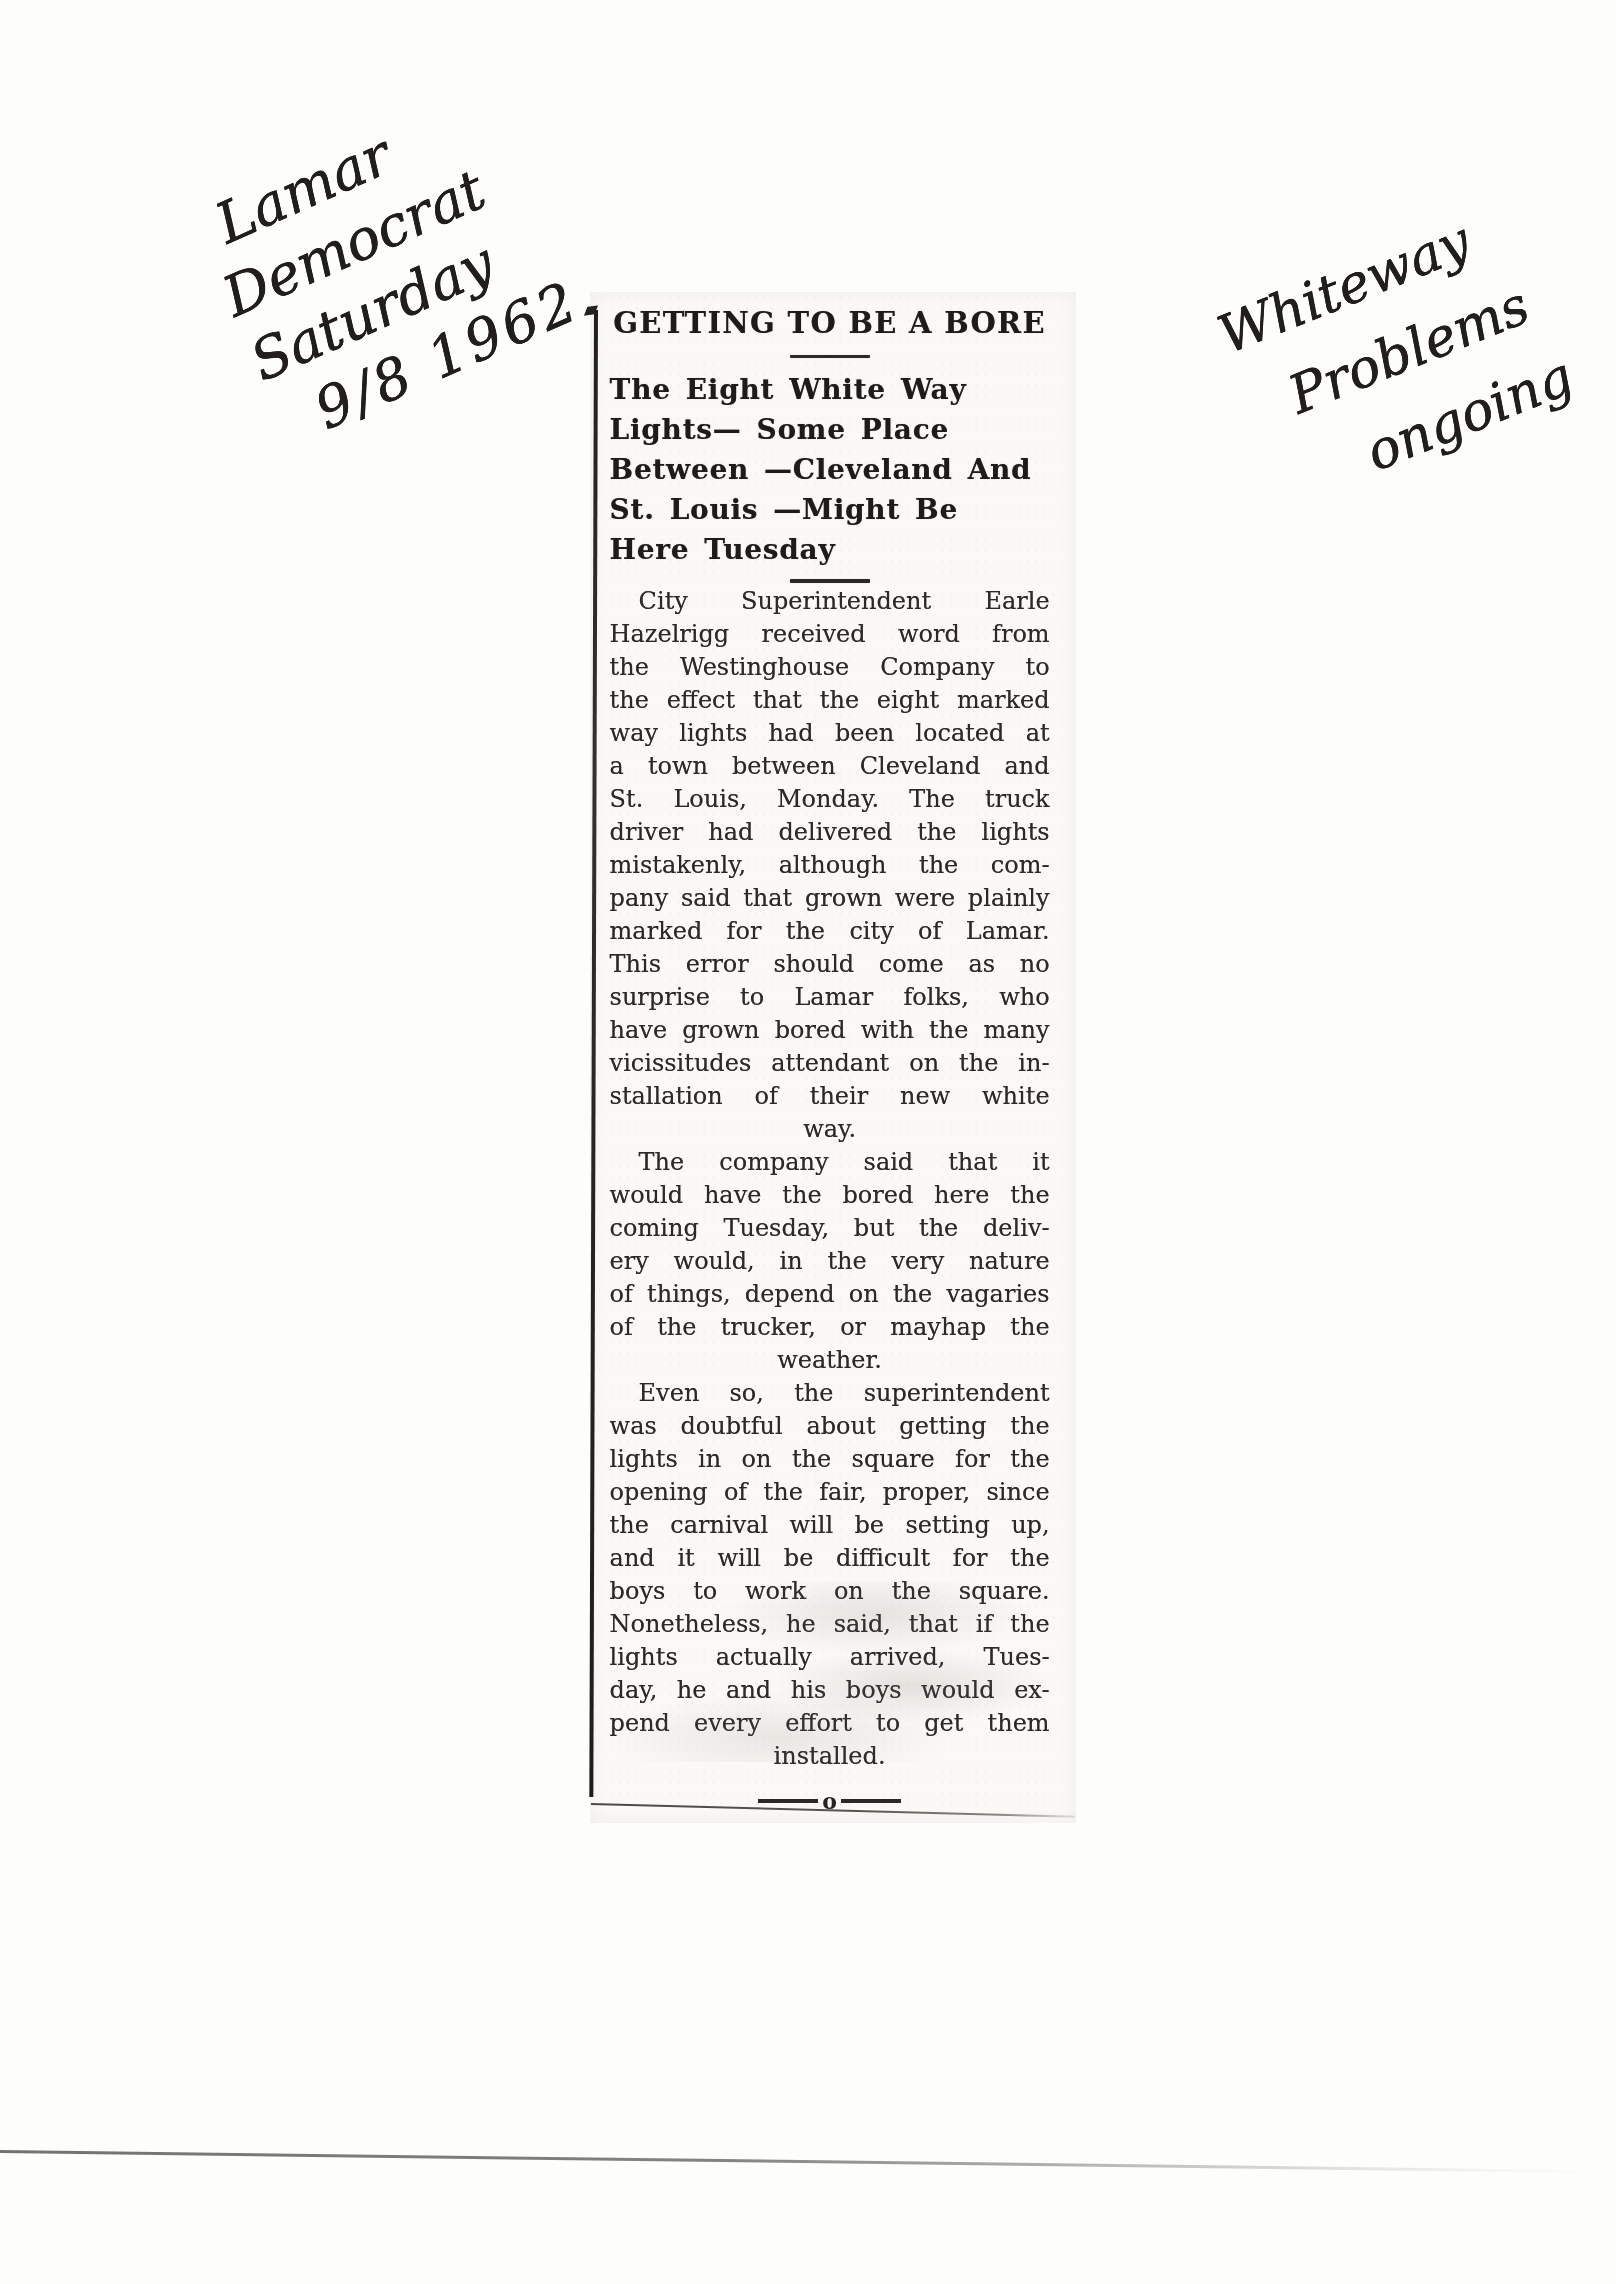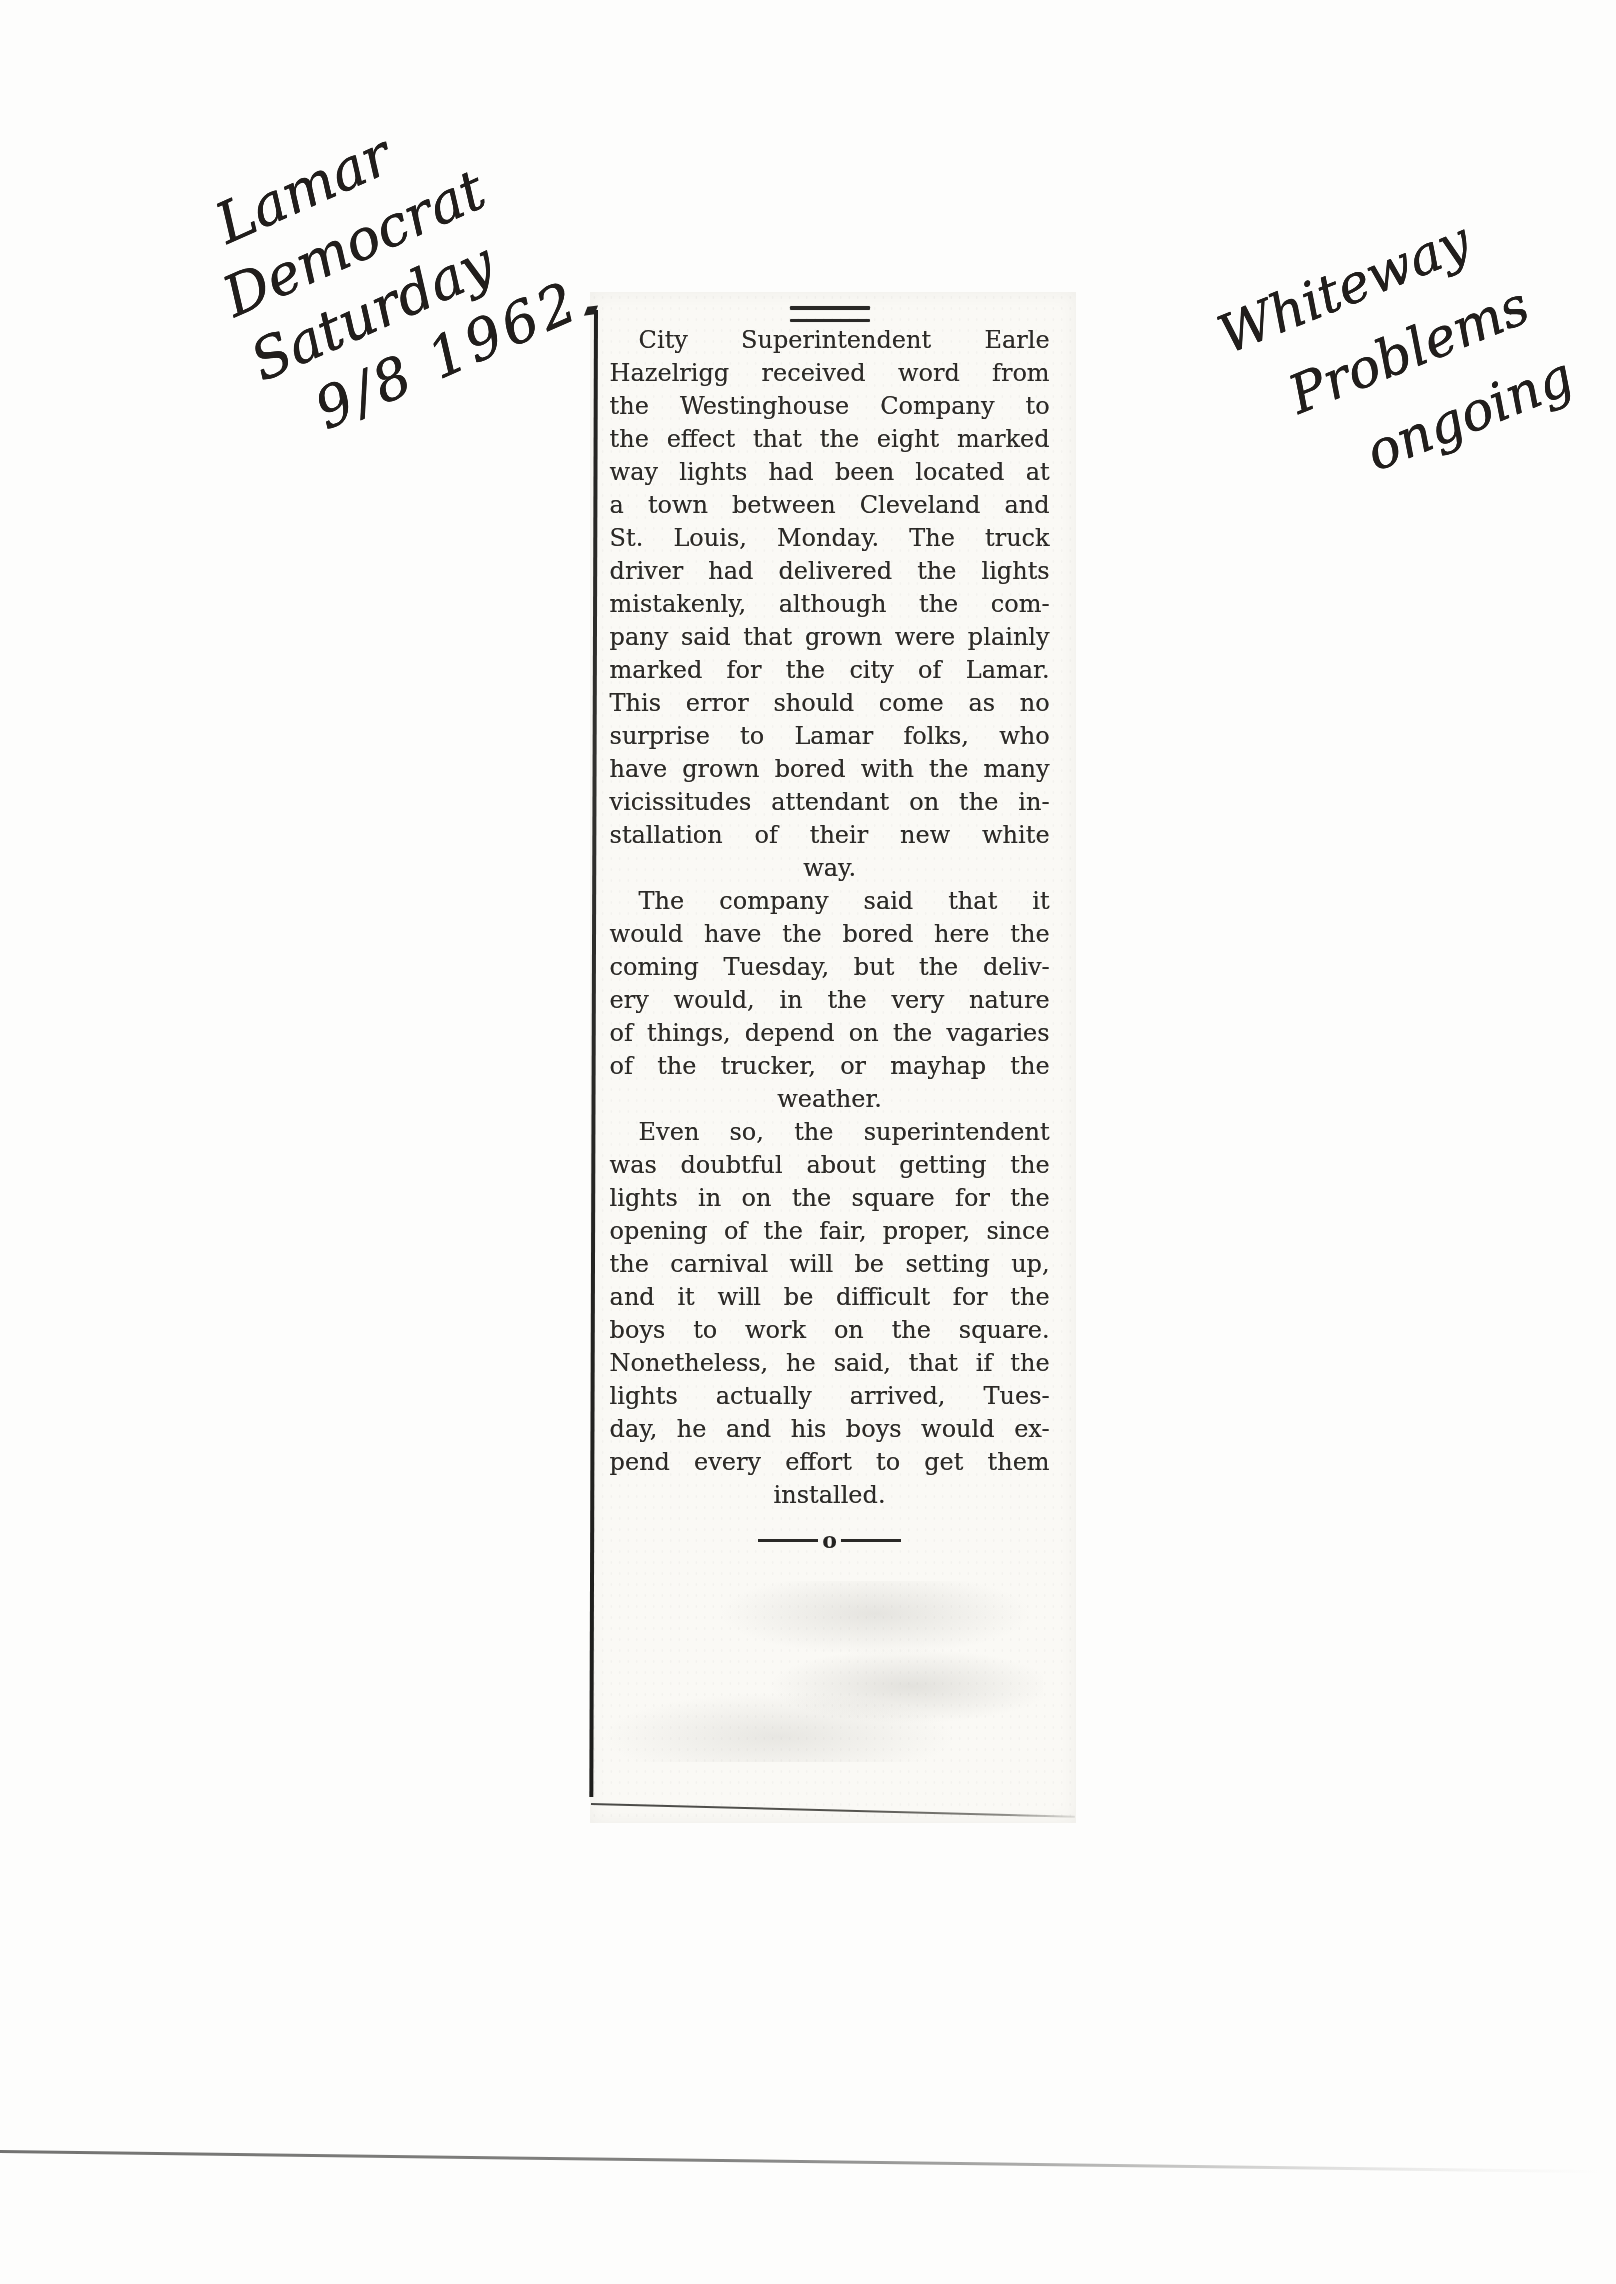--- a/index.html
+++ b/index.html
@@ -123,21 +123,23 @@
 
   <div class="hand note-right">
       <span class="hl">Whiteway</span>
       <span class="hl">Problems</span>
       <span class="hl">ongoing</span>
     </div>
 
   <div class="clipping">
     <div class="rule-left"></div>
     <div class="col">
+      <div class="headline">GETTING TO BE A BORE</div>
       <div class="divider"></div>
+      <div class="subhead"><span class="sh">The Eight White Way Lights</span><span class="sh">— Some Place Between —</span><span class="sh">Cleveland And St. Louis —</span><span class="sh">Might Be Here Tuesday</span></div>
       <div class="divider second"></div>
       <div class="article">
           <div class="bl jl fl">City Superintendent Earle</div>
           <div class="bl jl">Hazelrigg received word from</div>
           <div class="bl jl">the Westinghouse Company to</div>
           <div class="bl jl">the effect that the eight marked</div>
           <div class="bl jl">way lights had been located at</div>
           <div class="bl jl">a town between Cleveland and</div>
           <div class="bl jl">St. Louis, Monday. The truck</div>
           <div class="bl jl">driver had delivered the lights</div>

